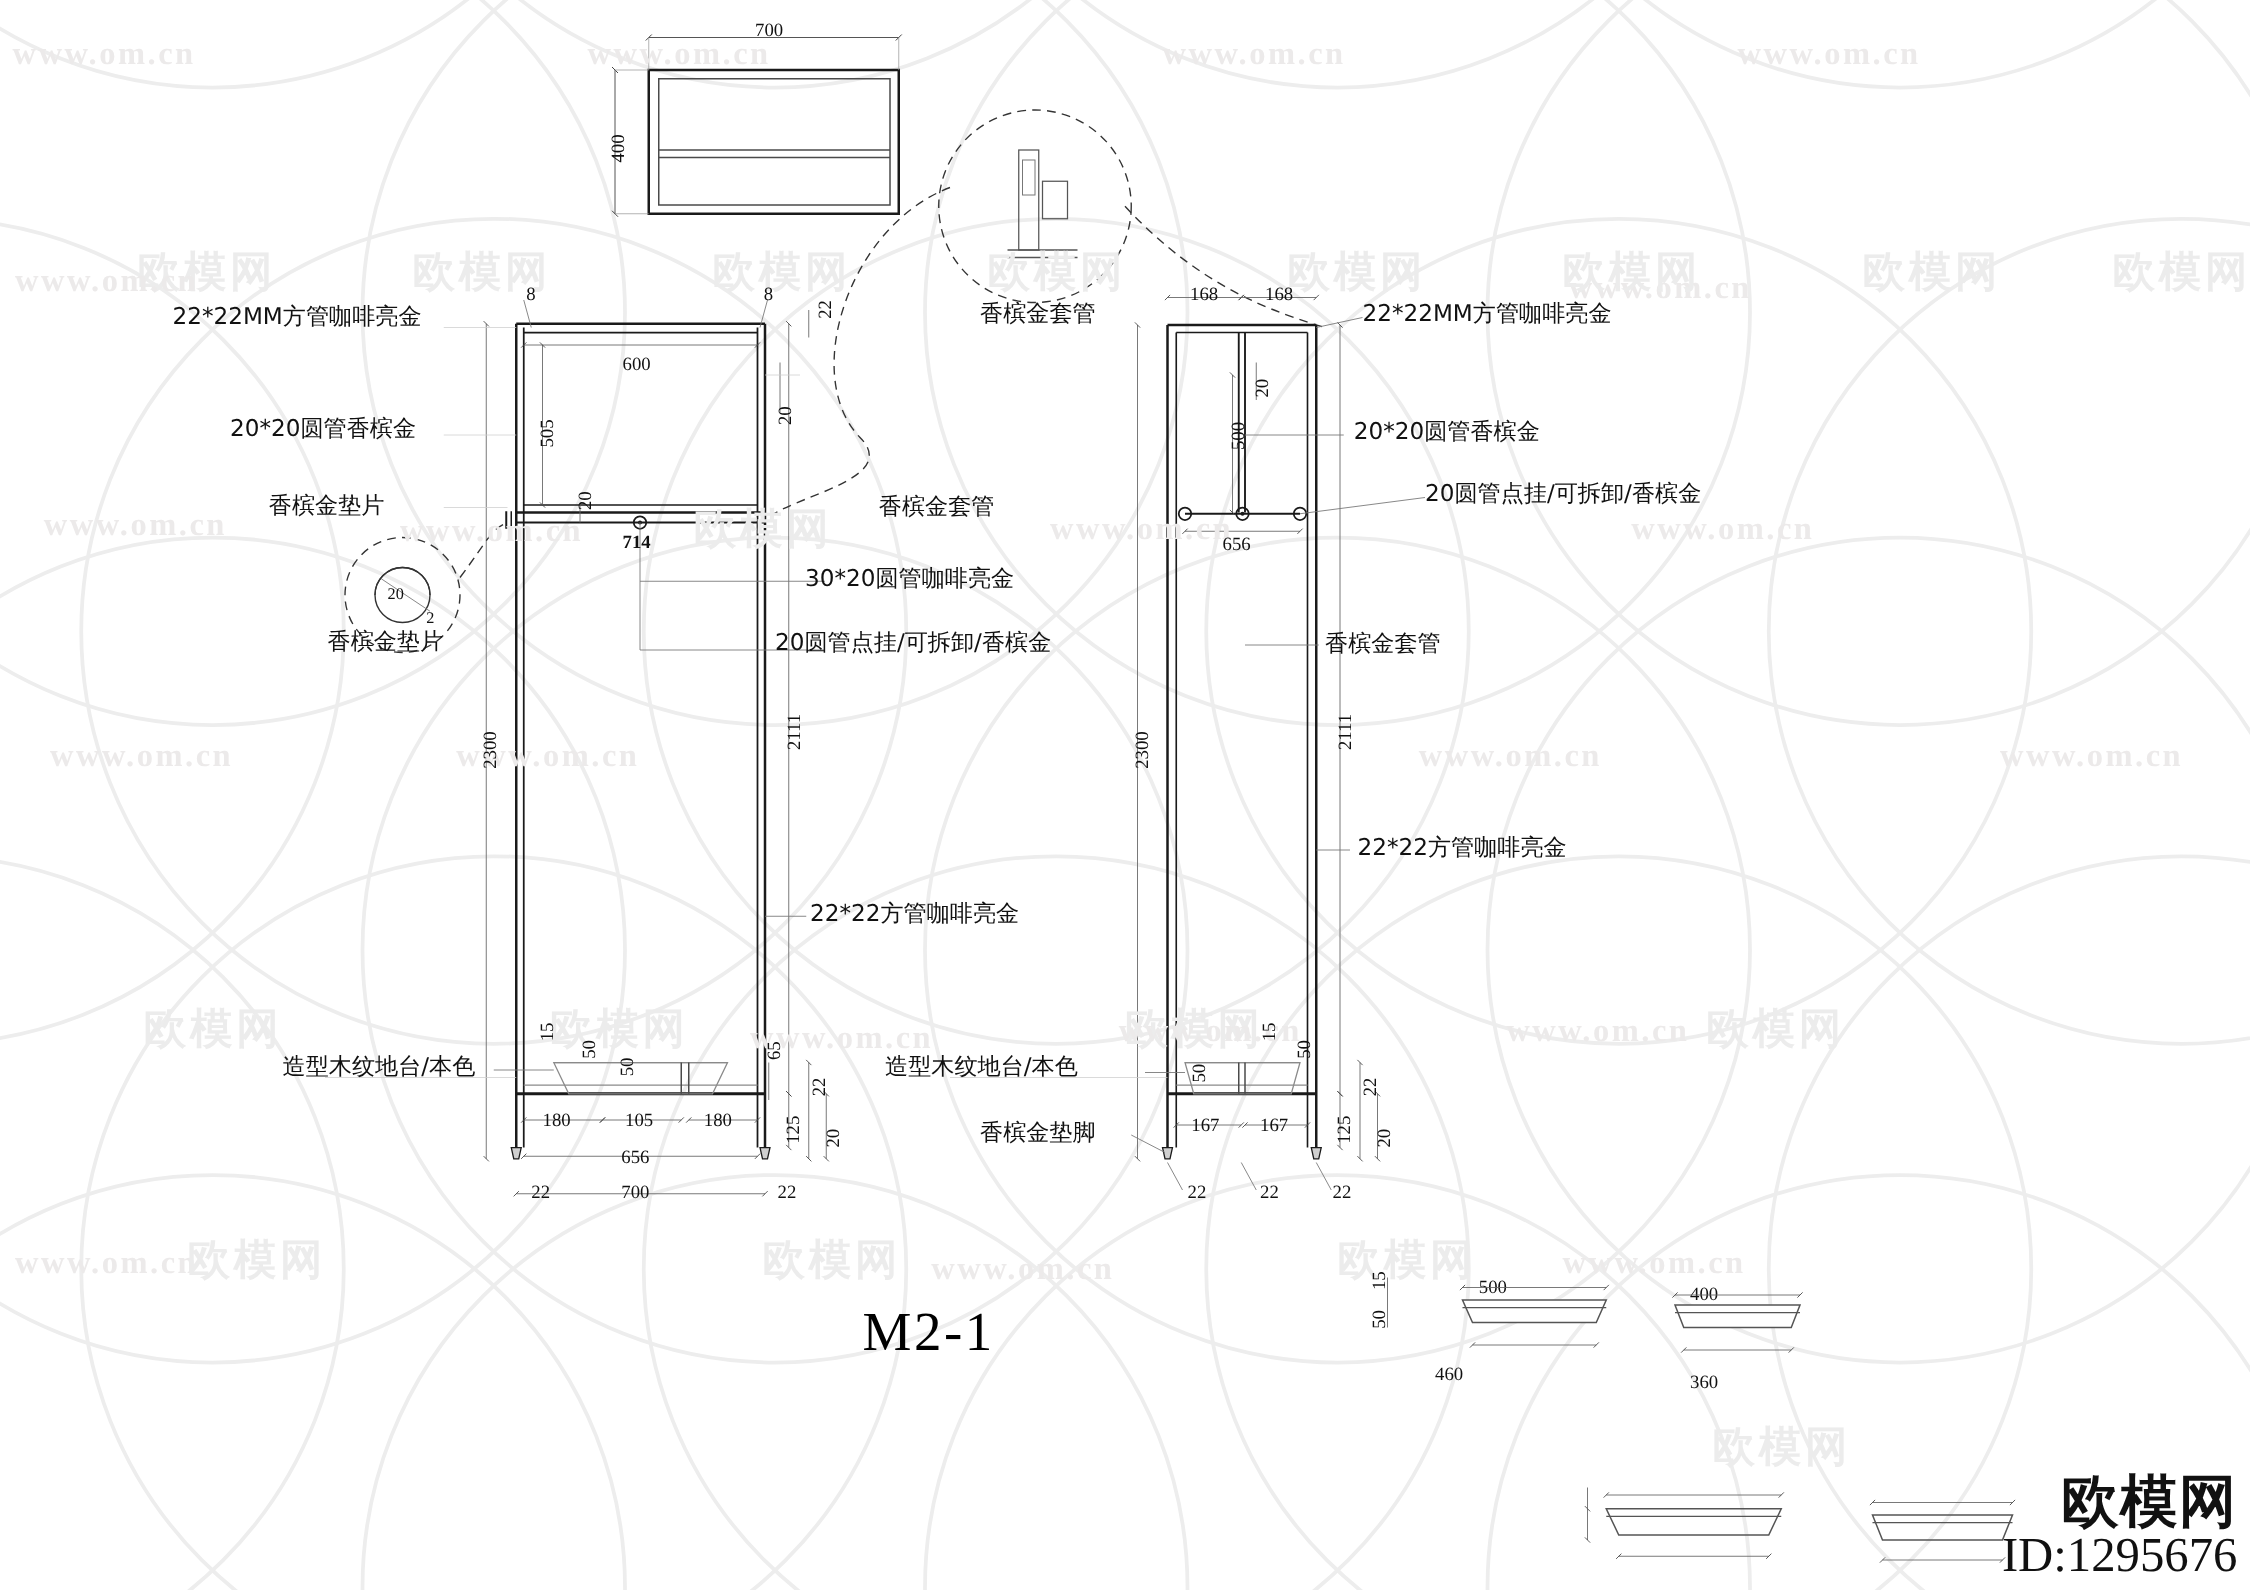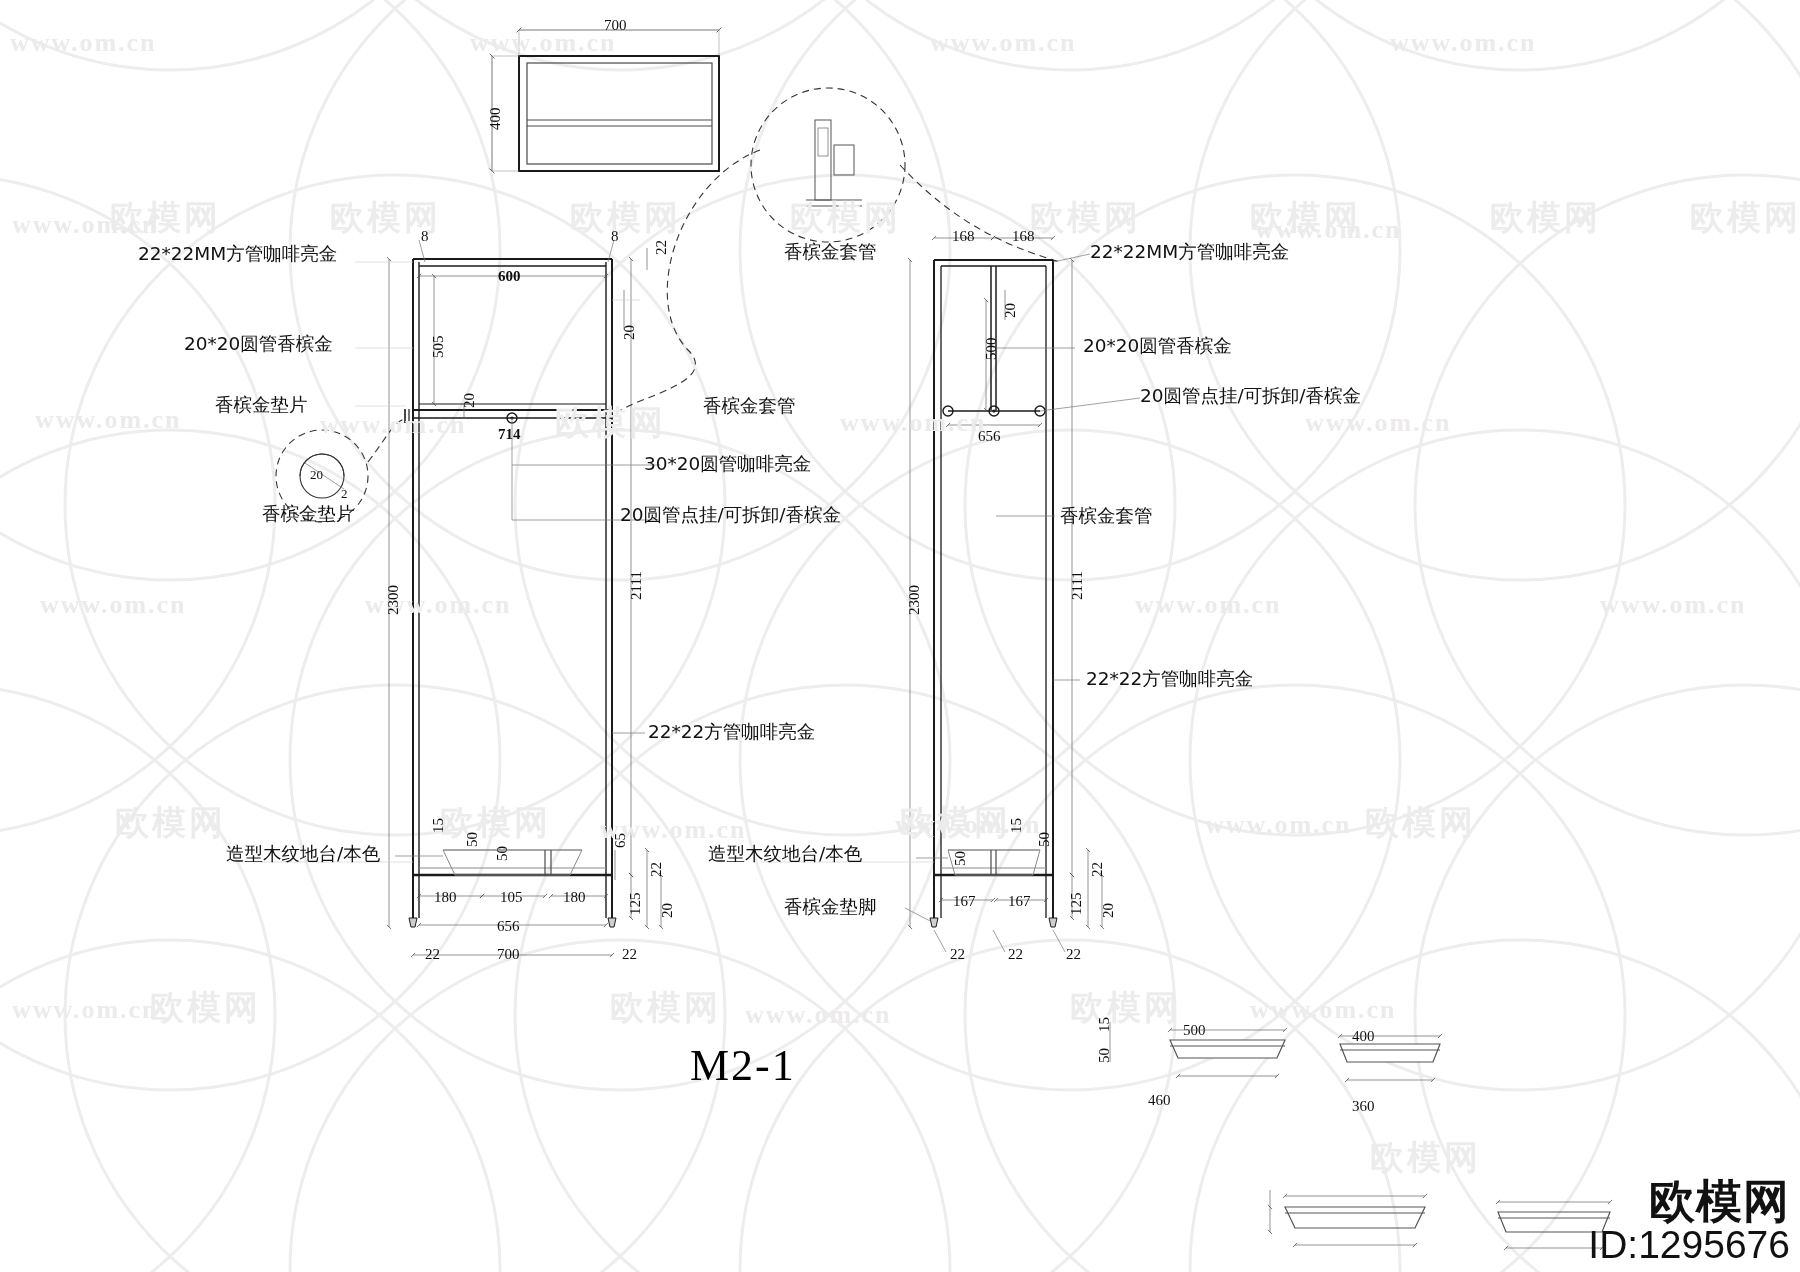--- a/index.html
+++ b/index.html
@@ -17,21 +17,21 @@
   .lbl.cn{font-family:"DejaVu Sans",sans-serif;font-size:18.5px;}
   .dim{position:absolute;white-space:nowrap;font-size:15px;color:#111;
        font-family:"Liberation Serif",serif;}
   .dim.v{transform-origin:0 0;transform:rotate(-90deg);}
   .dim.sm{font-size:13px;}
   .title{position:absolute;font-size:44px;letter-spacing:2px;
          font-family:"Liberation Serif",serif;color:#000;}
   #brand{position:absolute;right:10px;bottom:6px;text-align:right;}
   #brandname{font-family:"DejaVu Sans",sans-serif;font-weight:bold;
               font-size:46px;color:#111;letter-spacing:1px;line-height:1.05;}
-  #brandid{font-family:Liberation Sans, sans-serif;font-size:39px;color:#111;
+  #brandid{font-family:Liberation Serif, serif;font-size:39px;color:#111;
            letter-spacing:0px;line-height:1.05;}
 </style>
 </head>
 <body>
 
 <div id="stage">
 
   <svg width="1800" height="1272">
     <g stroke="#ededed" stroke-width="3" fill="none">
       <circle cx="170" cy="250" r="330"></circle>
@@ -303,21 +303,21 @@
   <div class="lbl cn" style="left:784px;top:243px;">香槟金套管</div>
   <div class="lbl cn" style="left:703px;top:397px;">香槟金套管</div>
   <div class="lbl cn" style="left:644px;top:455px;">30*20圆管咖啡亮金</div>
   <div class="lbl cn" style="left:620px;top:506px;">20圆管点挂/可拆卸/香槟金</div>
   <div class="lbl cn" style="left:648px;top:723px;">22*22方管咖啡亮金</div>
   <div class="lbl cn" style="left:226px;top:845px;">造型木纹地台/本色</div>
 
   <div class="dim" style="left:421px;top:228px;">8</div>
   <div class="dim" style="left:611px;top:228px;">8</div>
   <div class="dim v" style="left:653px;top:255px;">22</div>
-  <div class="dim" style="left:498px;top:268px;font-weight:bold;">600</div>
+  <div class="dim" style="left:498px;top:284px;">600</div>
   <div class="dim v" style="left:430px;top:358px;">505</div>
   <div class="dim v" style="left:461px;top:408px;">20</div>
   <div class="dim v" style="left:621px;top:340px;">20</div>
   <div class="dim" style="left:498px;top:426px;font-weight:bold;">714</div>
   <div class="dim v" style="left:385px;top:615px;">2300</div>
   <div class="dim v" style="left:628px;top:600px;">2111</div>
   <div class="dim v" style="left:430px;top:833px;">15</div>
   <div class="dim v" style="left:464px;top:847px;">50</div>
   <div class="dim v" style="left:494px;top:861px;">50</div>
   <div class="dim v" style="left:612px;top:848px;">65</div>

